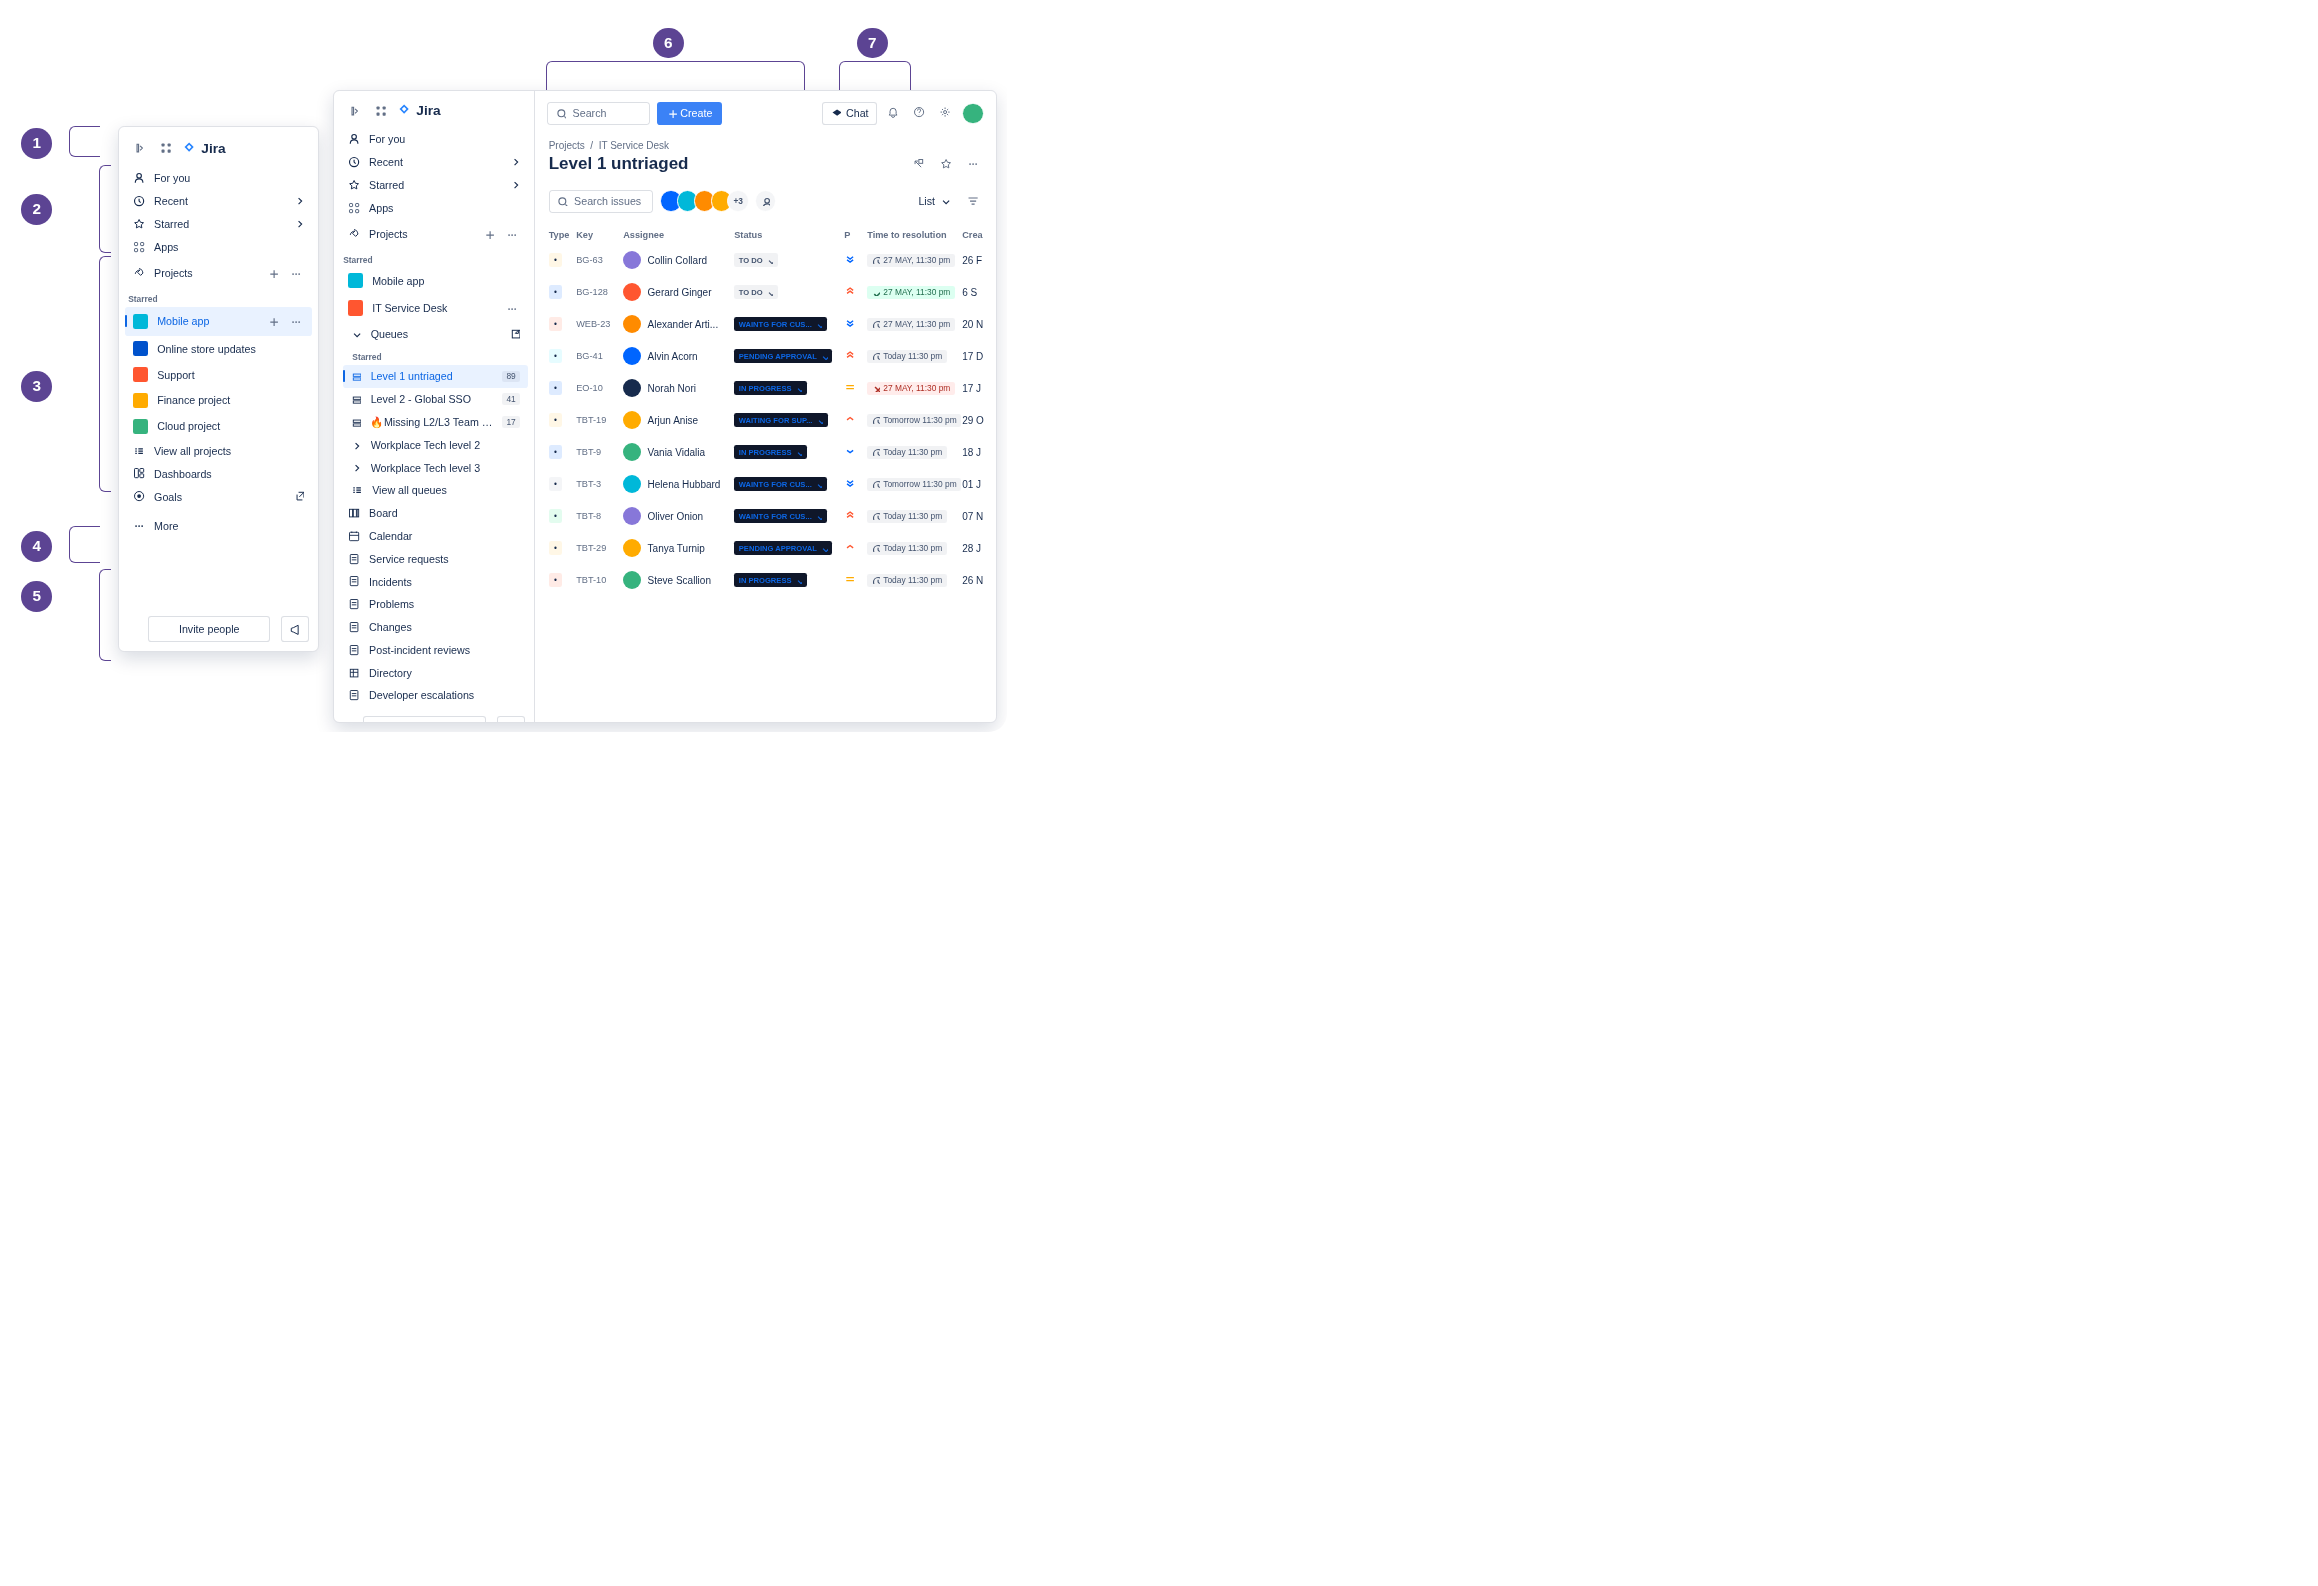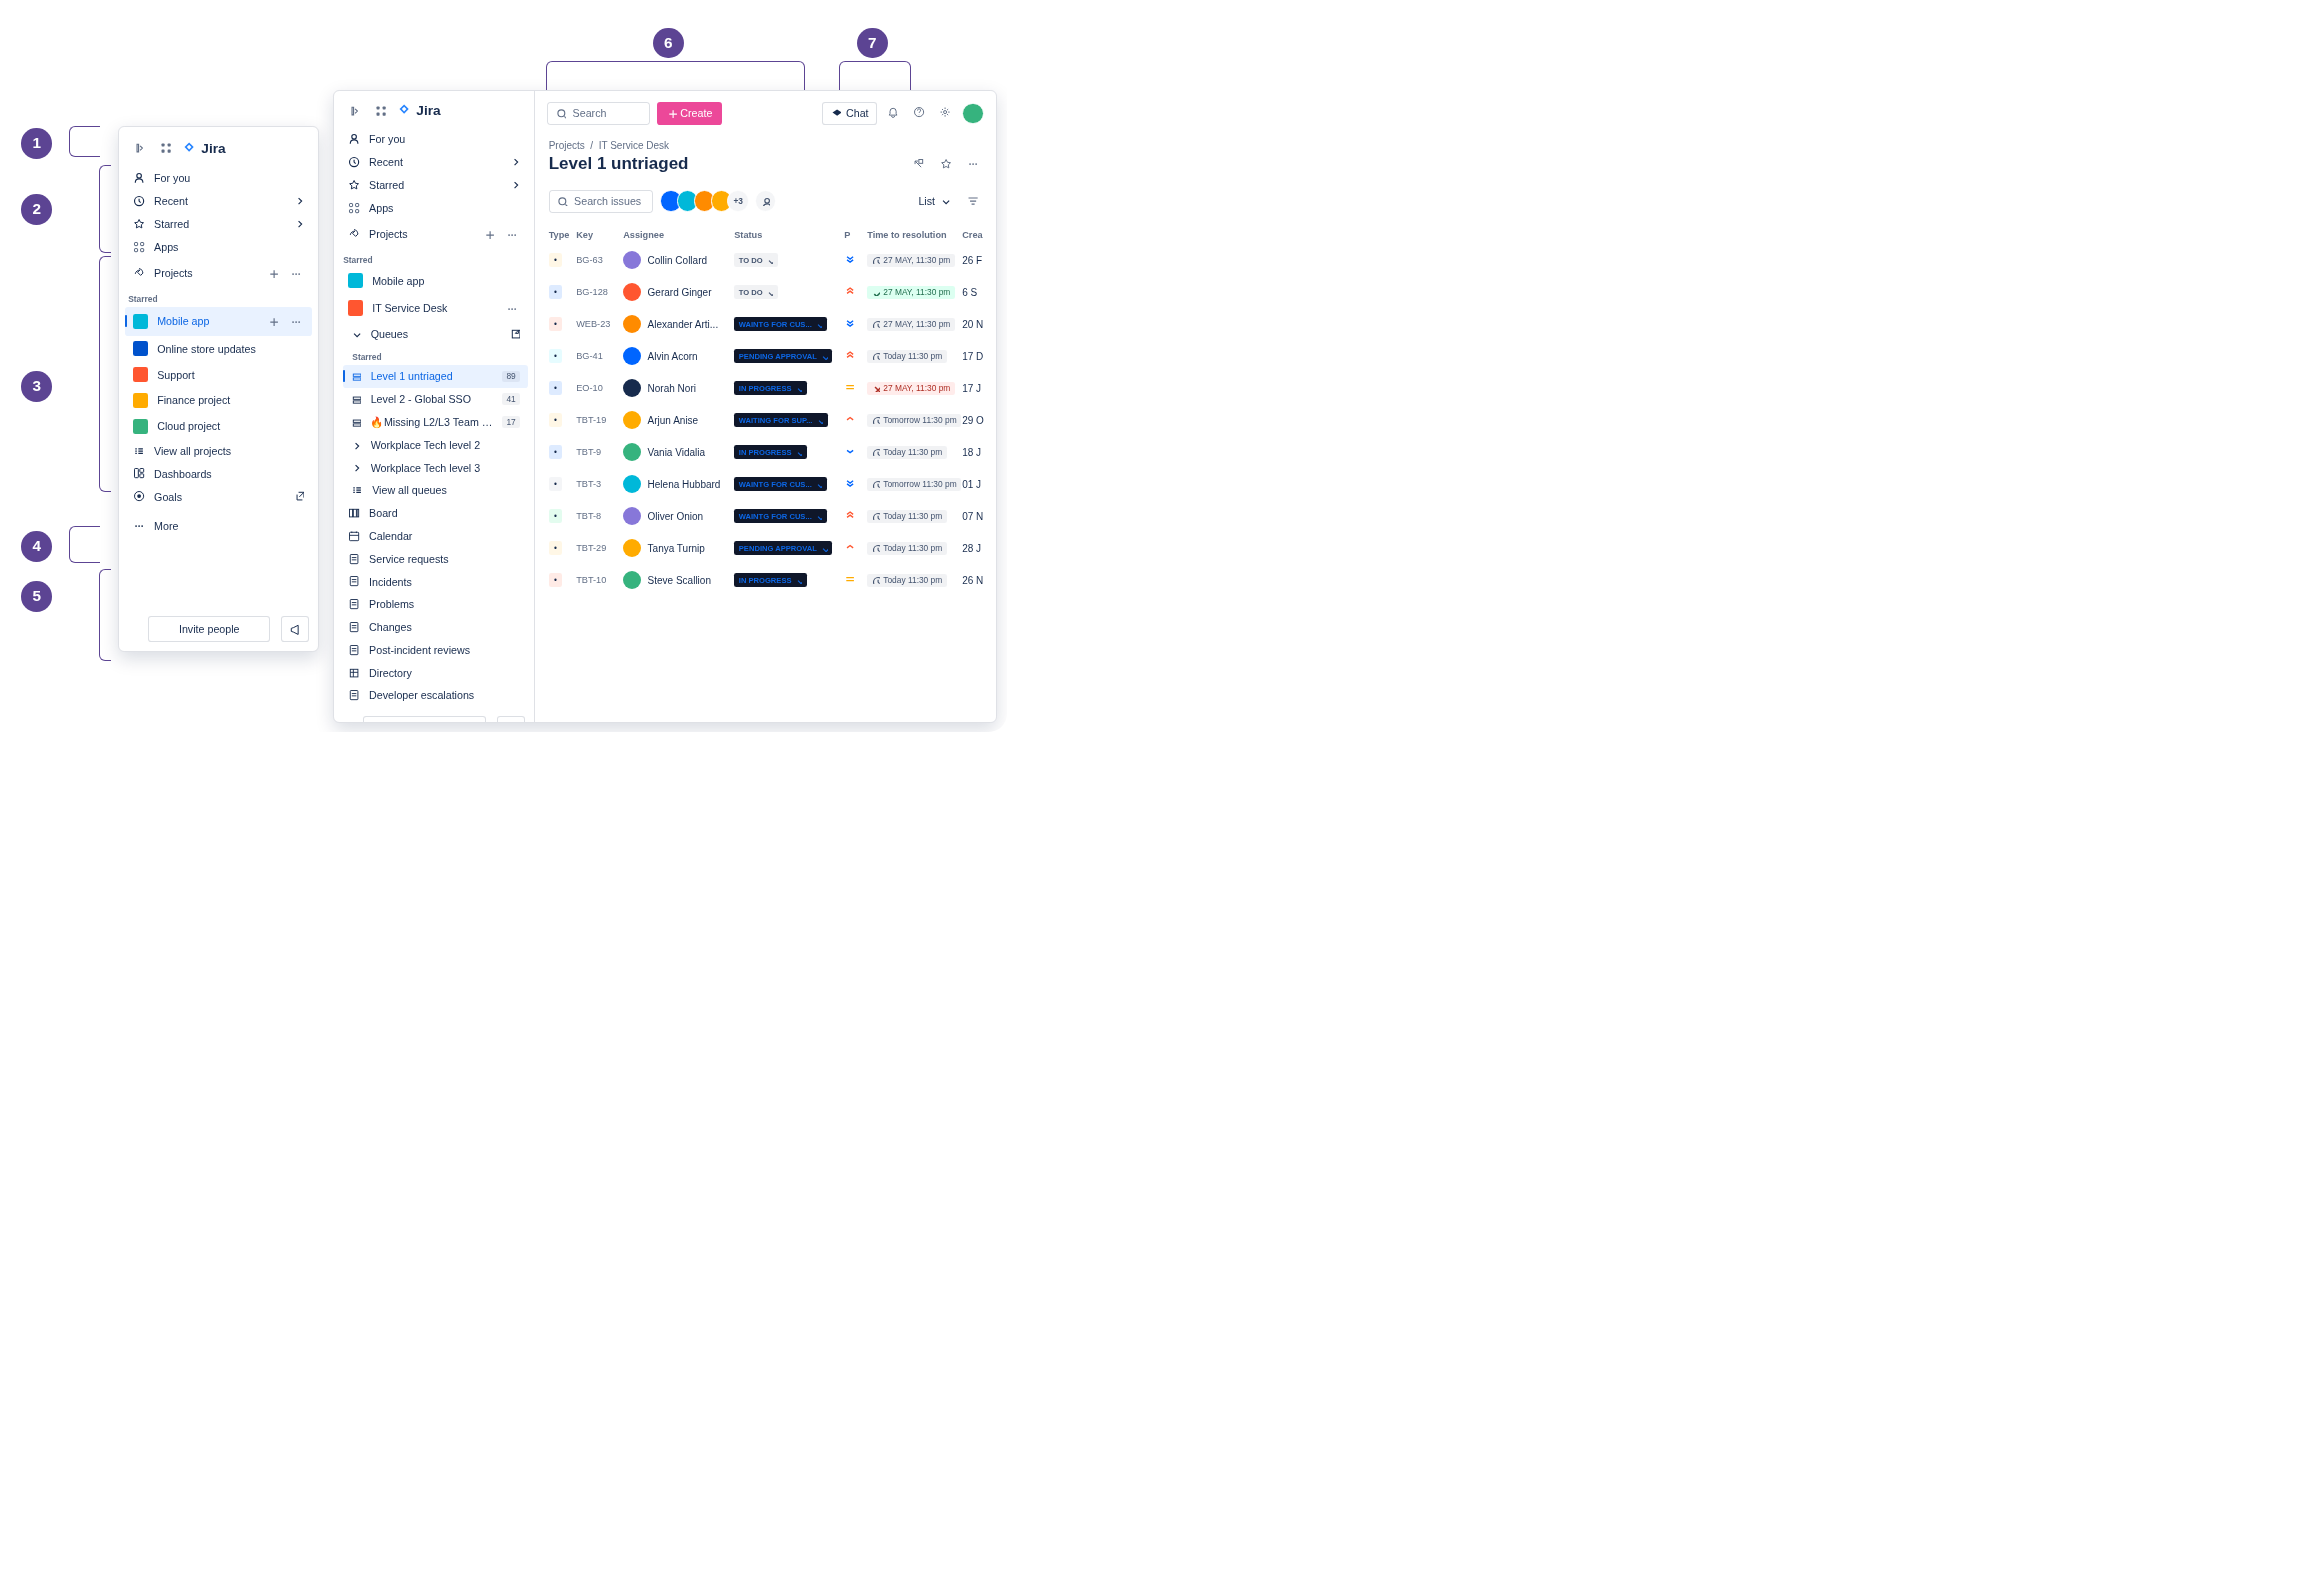--- a/index.html
+++ b/index.html
@@ -35,21 +35,21 @@
 .panel2 { position: absolute; top: 90px; left: 333px; width: 664px; height: 633px; background: #fff; border: 0.8px solid #DFE1E6; border-radius: 6.1px; display: flex; overflow: hidden; box-shadow: 0 6.1px 18.3px rgba(9,30,66,0.15); }
 .panel2 .sidebar { width: 201px; border-right: 0.8px solid #DFE1E6; display: flex; flex-direction: column; }
 .panel2 .header-row { display: flex; align-items: center; gap: 7.6px; padding: 10.7px 12.2px 7.6px; }
 .badge-count { background: #091E420F; color: #44546F; font-size: 8.4px; font-weight: 500; padding: 0.8px 4.6px; border-radius: 2.3px; margin-left: auto; }
 .nav-sub { padding-left: 9.2px; }
 .nav-sub2 { padding-left: 18.3px; }
 
 .panel2 .main { flex: 1; display: flex; flex-direction: column; overflow: hidden; }
 .top-bar { display: flex; align-items: center; gap: 7.6px; padding: 10.7px 12.2px 9.2px; }
 .search-box { flex: 1; display: flex; align-items: center; gap: 6.1px; border: 0.8px solid #091E4224; border-radius: 3.1px; padding: 4.6px 7.6px; color: #626F86; }
-.btn-create { background: #ec4899; color: #fff; border-radius: 3.1px; padding: 5.3px 9.2px; display: flex; align-items: center; gap: 3.1px; font-weight: 500; cursor: pointer; }
+.btn-create { background: #3b82f6; color: #fff; border-radius: 3.1px; padding: 5.3px 9.2px; display: flex; align-items: center; gap: 3.1px; font-weight: 500; cursor: pointer; }
 .btn-outline { border: 0.8px solid #091E4224; border-radius: 3.1px; padding: 4.6px 7.6px; display: flex; align-items: center; gap: 4.6px; cursor: pointer; background: #fff; }
 
 .crumbs { padding: 6.1px 13.7px 0; color: #626F86; font-size: 10px; }
 .crumbs a { color: #626F86; text-decoration: none; }
 .page-title-row { display: flex; align-items: center; padding: 3.1px 13.7px 9.2px; gap: 7.6px; }
 .page-title-row h1 { font-size: 17px; font-weight: 600; }
 .page-title-row .title-actions { margin-left: auto; display: flex; gap: 9.2px; color: #44546F; }
 
 .toolbar { display: flex; align-items: center; padding: 6.1px 13.7px 12.2px; gap: 7.6px; }
 .search-issues { display: flex; align-items: center; gap: 6.1px; border: 0.8px solid #091E4224; border-radius: 3.1px; padding: 4.6px 7.6px; width: 104px; color: #626F86; }

